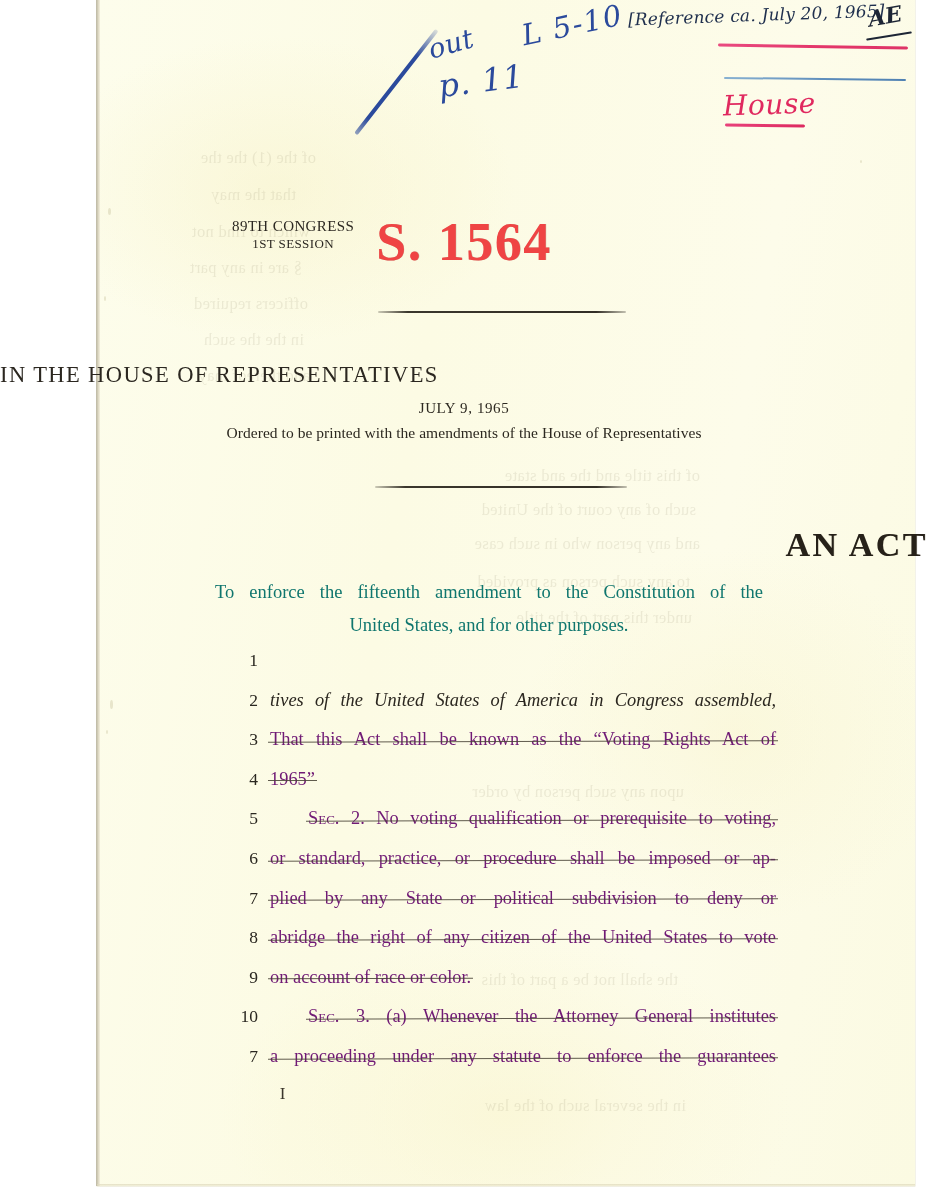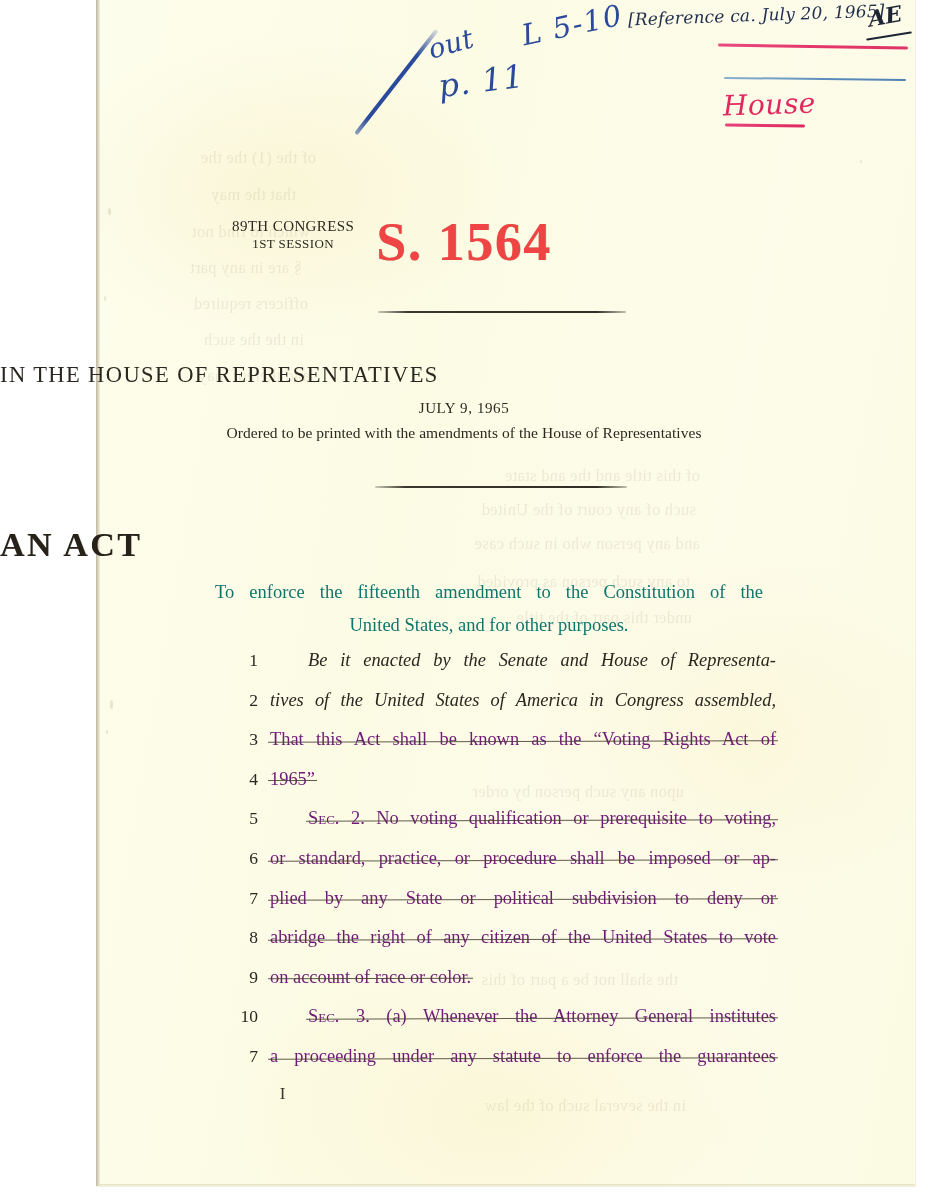--- a/index.html
+++ b/index.html
@@ -150,21 +150,21 @@
     text-align: center;
     font-size: 15.5px;
     letter-spacing: 0.05px;
     color: #2c2820;
   }
 
   #act-title {
     position: absolute;
     left: 0; right: 0;
     top: 526px;
-    text-align: left;
+    text-align: right;
     font-size: 34px;
     font-weight: 700;
     letter-spacing: 2.5px;
     color: #262119;
     text-shadow: 0.4px 0.3px 0 rgba(90,80,60,0.3);
   }
 
   #act-purpose {
     position: absolute;
     left: 215px;
@@ -404,21 +404,20 @@
     <div id="act-title">AN ACT</div>
 
     <div id="act-purpose">
       <span class="ap-line-1">To enforce the fifteenth amendment to the Constitution of the</span>
       <span class="ap-line-2">United States, and for other purposes.</span>
     </div>
 
     <div id="body-lines">
         <div class="body-line">
           <div class="line-no">1</div>
-          <div class="line-text italic indent justified"><span>Be it enacted by the Senate and House of Representa-</span></div>
         </div>
         <div class="body-line">
           <div class="line-no">2</div>
           <div class="line-text italic justified"><span>tives of the United States of America in Congress assembled,</span></div>
         </div>
         <div class="body-line">
           <div class="line-no">3</div>
           <div class="line-text justified"><span class="struck">That this Act shall be known as the “Voting Rights Act of</span></div>
         </div>
         <div class="body-line">

